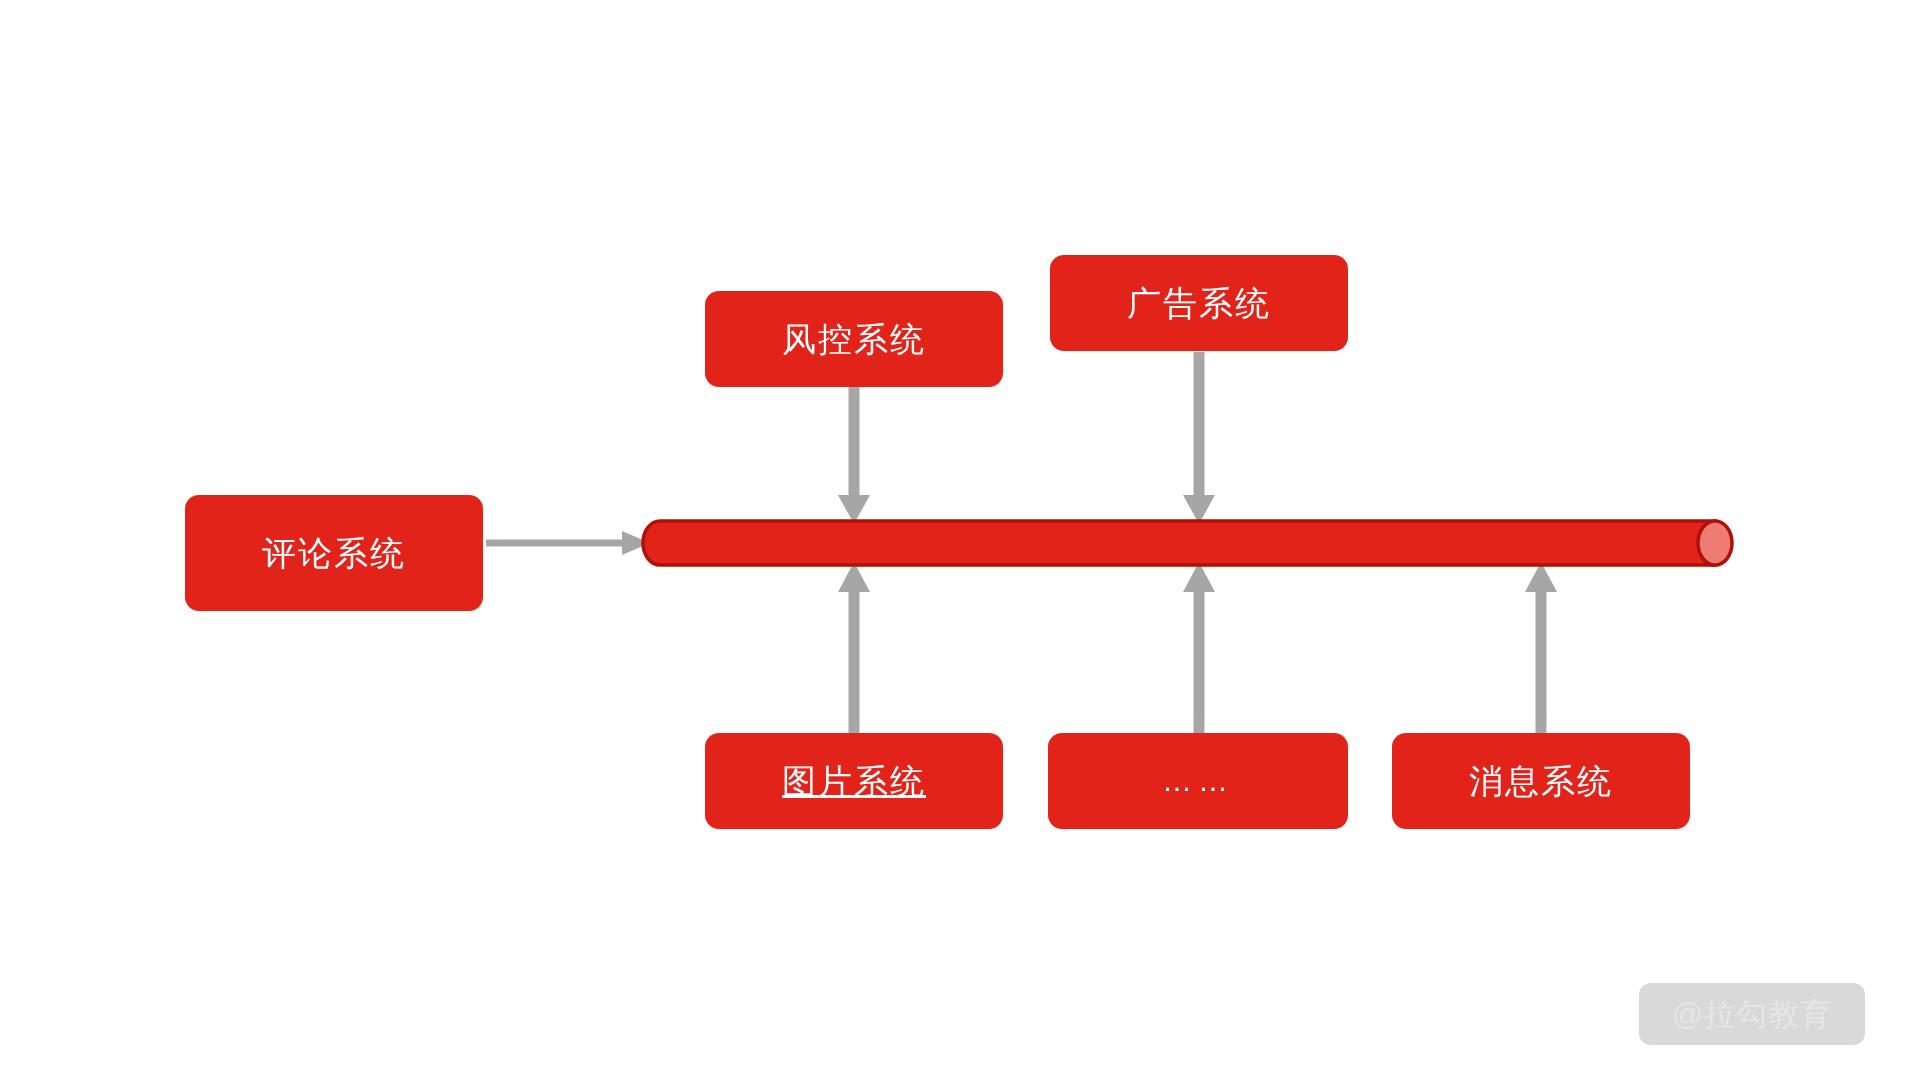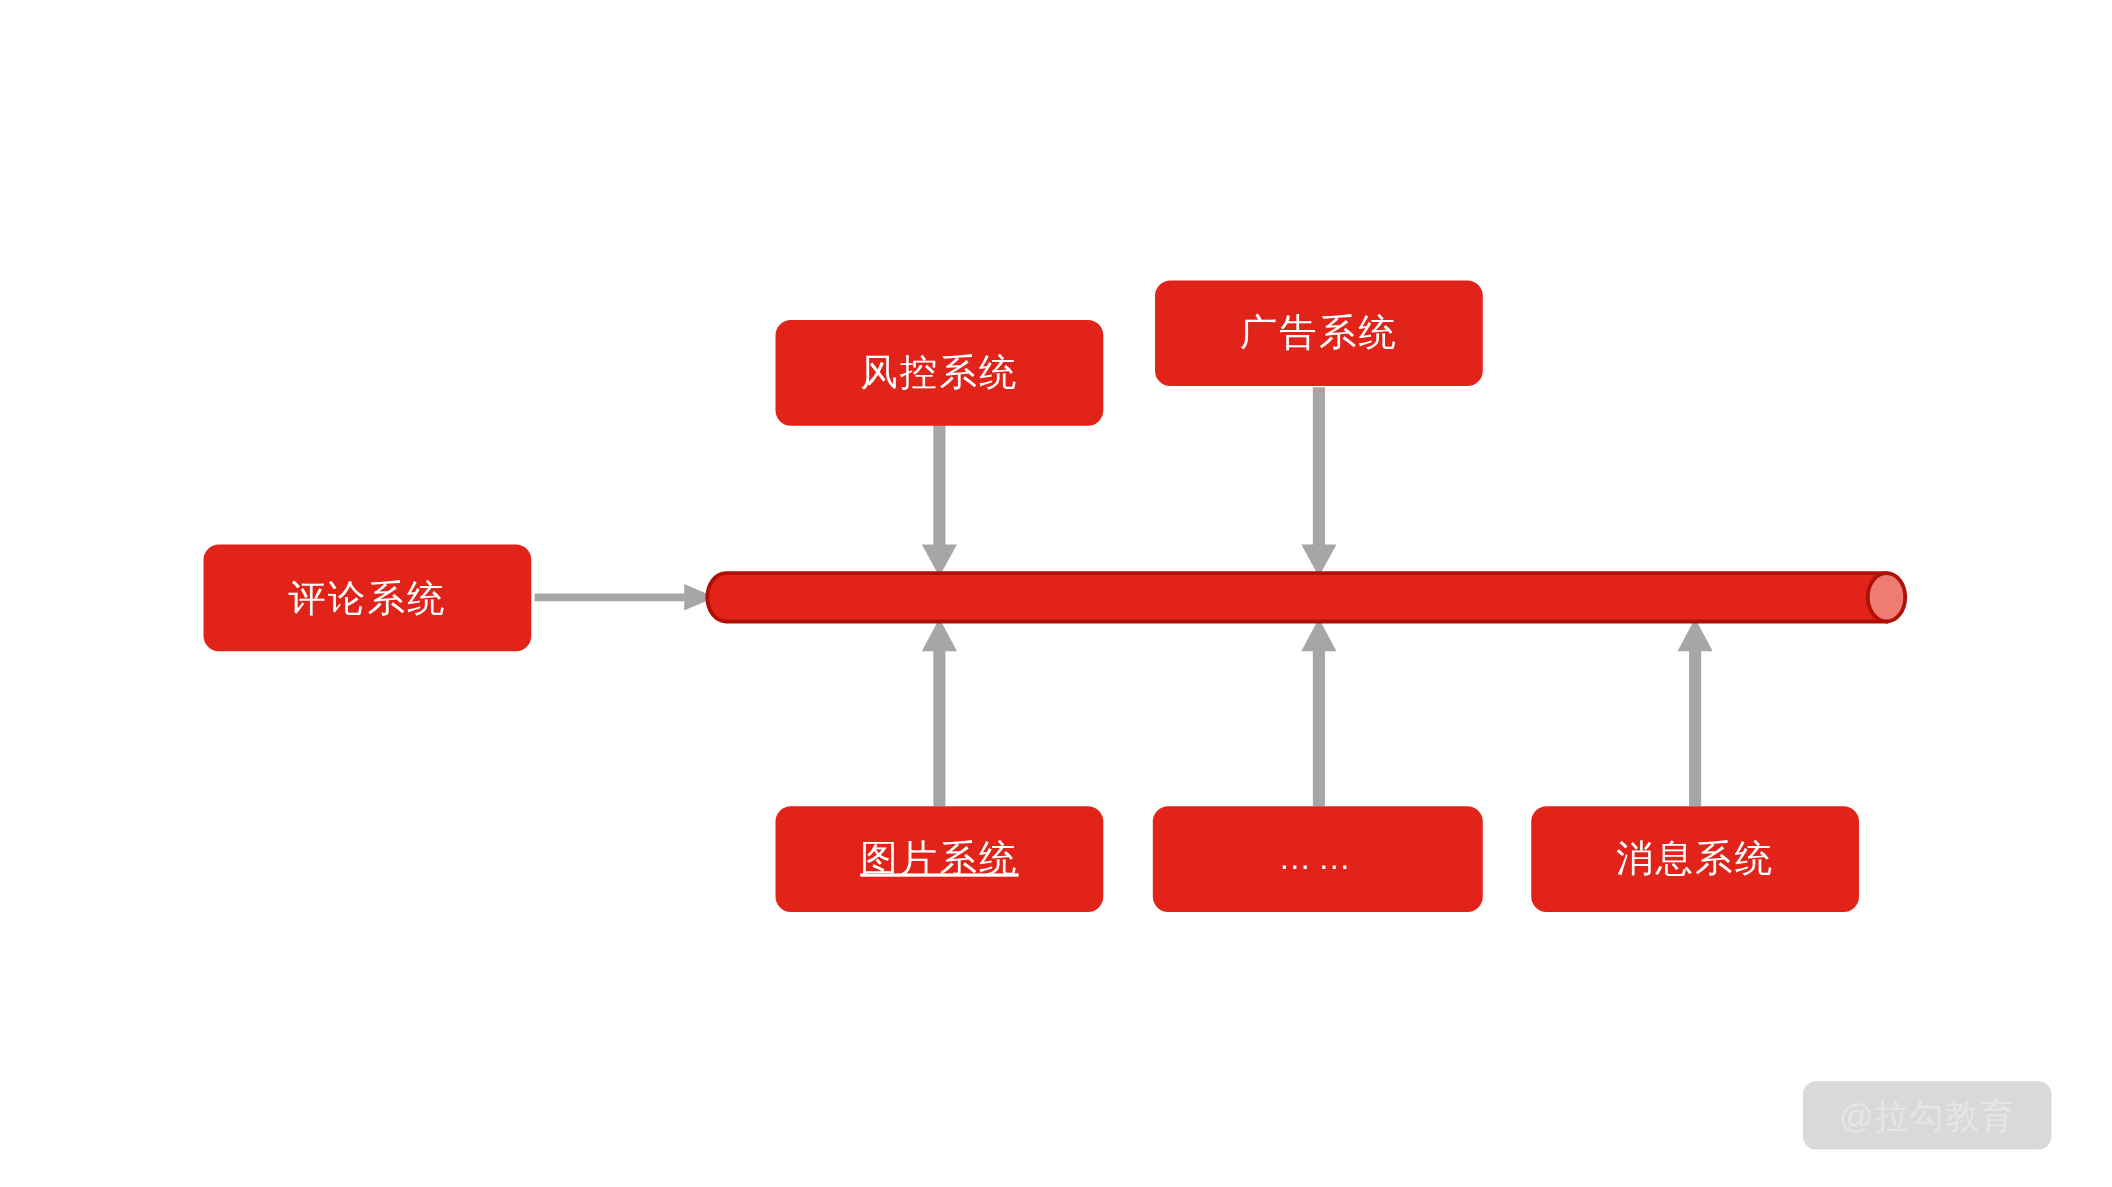--- a/index.html
+++ b/index.html
@@ -133,21 +133,21 @@
   </div>
 
   <div class="sys-box" style="left:705px; top:255px; width:298px; height:96px;margin-top:36px;">
     <span class="sys-label">风控系统</span>
   </div>
 
   <div class="sys-box" style="left:1050px; top:255px; width:298px; height:96px;">
     <span class="sys-label">广告系统</span>
   </div>
 
-  <div class="sys-box" style="left:185px; top:495px; width:298px; height:97px;">
+  <div class="sys-box" style="left:185px; top:495px; width:298px; height:116px;">
     <span class="sys-label">评论系统</span>
   </div>
 
   <div class="sys-box" style="left:705px; top:733px; width:298px; height:96px;text-decoration:underline;">
     <span class="sys-label">图片系统</span>
   </div>
 
   <div class="sys-box" style="left:1048px; top:733px; width:300px; height:96px;">
     <span class="sys-label dots">……</span>
   </div>

